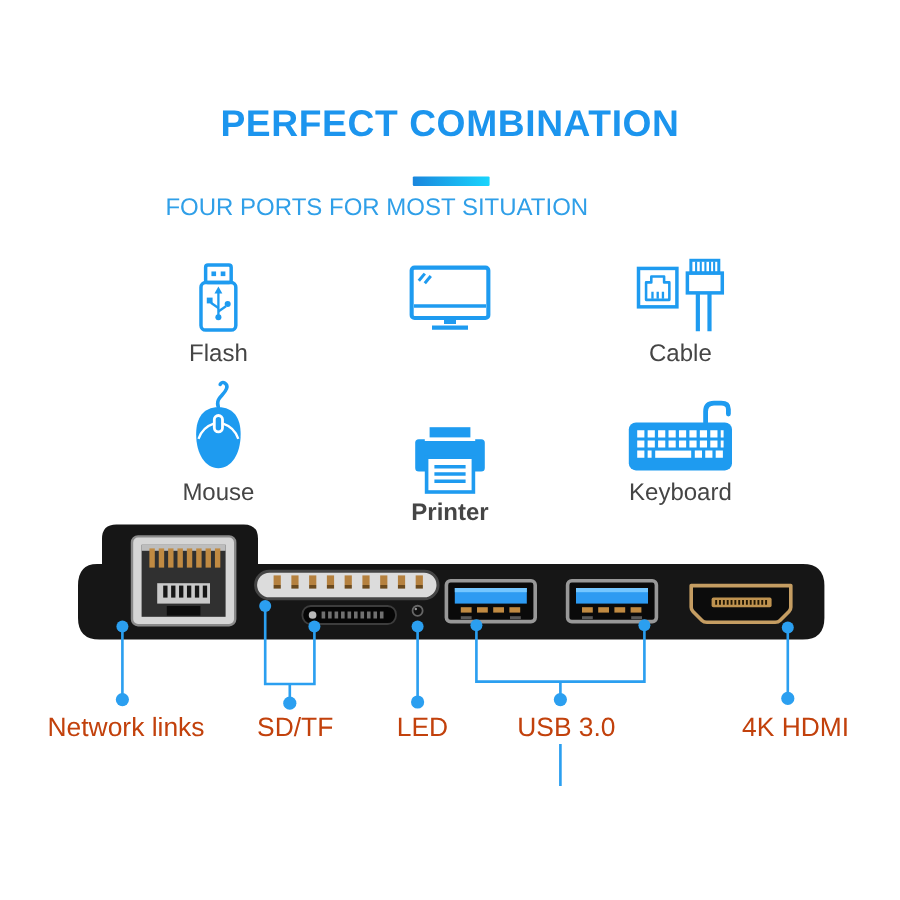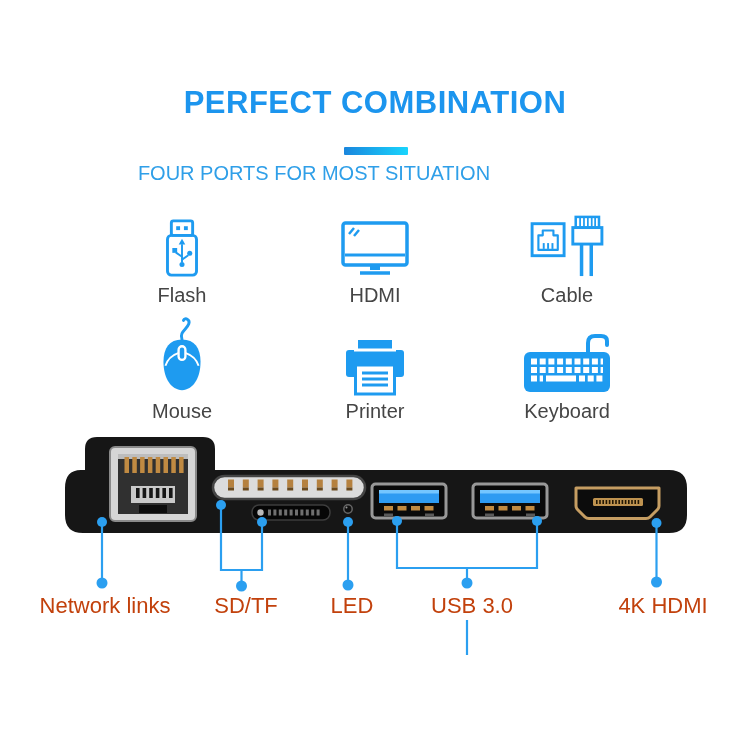--- a/index.html
+++ b/index.html
@@ -60,21 +60,20 @@
     <div class="icon-box">
         <svg width="68" height="58" viewBox="0 0 68 58">
       <rect x="2" y="3" width="64" height="42" rx="2.5" fill="none" stroke="#1e9bf0" stroke-width="3.5"></rect>
       <line x1="4" y1="35" x2="64" y2="35" stroke="#1e9bf0" stroke-width="3"></line>
       <path d="M8 14 L13 8" stroke="#1e9bf0" stroke-width="2.5"></path>
       <path d="M13 16 L18 10" stroke="#1e9bf0" stroke-width="2.5"></path>
       <rect x="29" y="45" width="10" height="5" fill="#1e9bf0"></rect>
       <line x1="19" y1="53" x2="49" y2="53" stroke="#1e9bf0" stroke-width="3.5"></line>
     </svg>
       </div>
-    <span class="dev-label">HDMI</span>
   </div>
 
   <div class="cell row1" style="left:482px;top:214px;">
     <div class="icon-box">
         <svg width="76" height="64" viewBox="0 0 76 66">
       <rect x="2" y="10" width="33" height="33" fill="none" stroke="#1e9bf0" stroke-width="3"></rect>
       <path d="M8.5 37 V22 H13 V17 H24 V22 H28.5 V37 Z" fill="none" stroke="#1e9bf0" stroke-width="2.2" stroke-linejoin="round"></path>
       <g stroke="#1e9bf0" stroke-width="2">
         <line x1="14" y1="30" x2="14" y2="36"></line>
             <line x1="18.5" y1="30" x2="18.5" y2="36"></line>
@@ -102,21 +101,21 @@
       <path d="M28 24 C25 16 33 14 35 8 C36.5 3.5 31 1 29.5 4.5" fill="none" stroke="#1e9bf0" stroke-width="3" stroke-linecap="round"></path>
       <path d="M28 24 C15 24 9 33 9 47 C9 64 17 76 28 76 C39 76 47 64 47 47 C47 33 41 24 28 24 Z" fill="#1e9bf0"></path>
       <rect x="24.5" y="31" width="7" height="14" rx="3.5" fill="none" stroke="#ffffff" stroke-width="2.4"></rect>
       <path d="M24 38 C18 40 13 45 11 51" fill="none" stroke="#ffffff" stroke-width="2"></path>
       <path d="M32 38 C38 40 43 45 45 51" fill="none" stroke="#ffffff" stroke-width="2"></path>
     </svg>
       </div>
     <span class="dev-label">Mouse</span>
   </div>
 
-  <div class="cell row2" style="left:290px;top:312px;">
+  <div class="cell row2" style="left:290px;top:328px;font-weight:bold;">
     <div class="icon-box">
         <svg width="62" height="58" viewBox="0 0 62 58">
       <rect x="14" y="2" width="34" height="12" fill="#1e9bf0"></rect>
       <rect x="2" y="12" width="58" height="27" rx="3" fill="#1e9bf0"></rect>
       <rect x="10" y="10.5" width="42" height="3" fill="#ffffff"></rect>
       <rect x="11.5" y="27" width="39" height="29" fill="#ffffff" stroke="#1e9bf0" stroke-width="3"></rect>
       <g stroke="#1e9bf0" stroke-width="3">
         <line x1="18" y1="35" x2="44" y2="35"></line>
             <line x1="18" y1="41" x2="44" y2="41"></line>
             <line x1="18" y1="47" x2="44" y2="47"></line>

